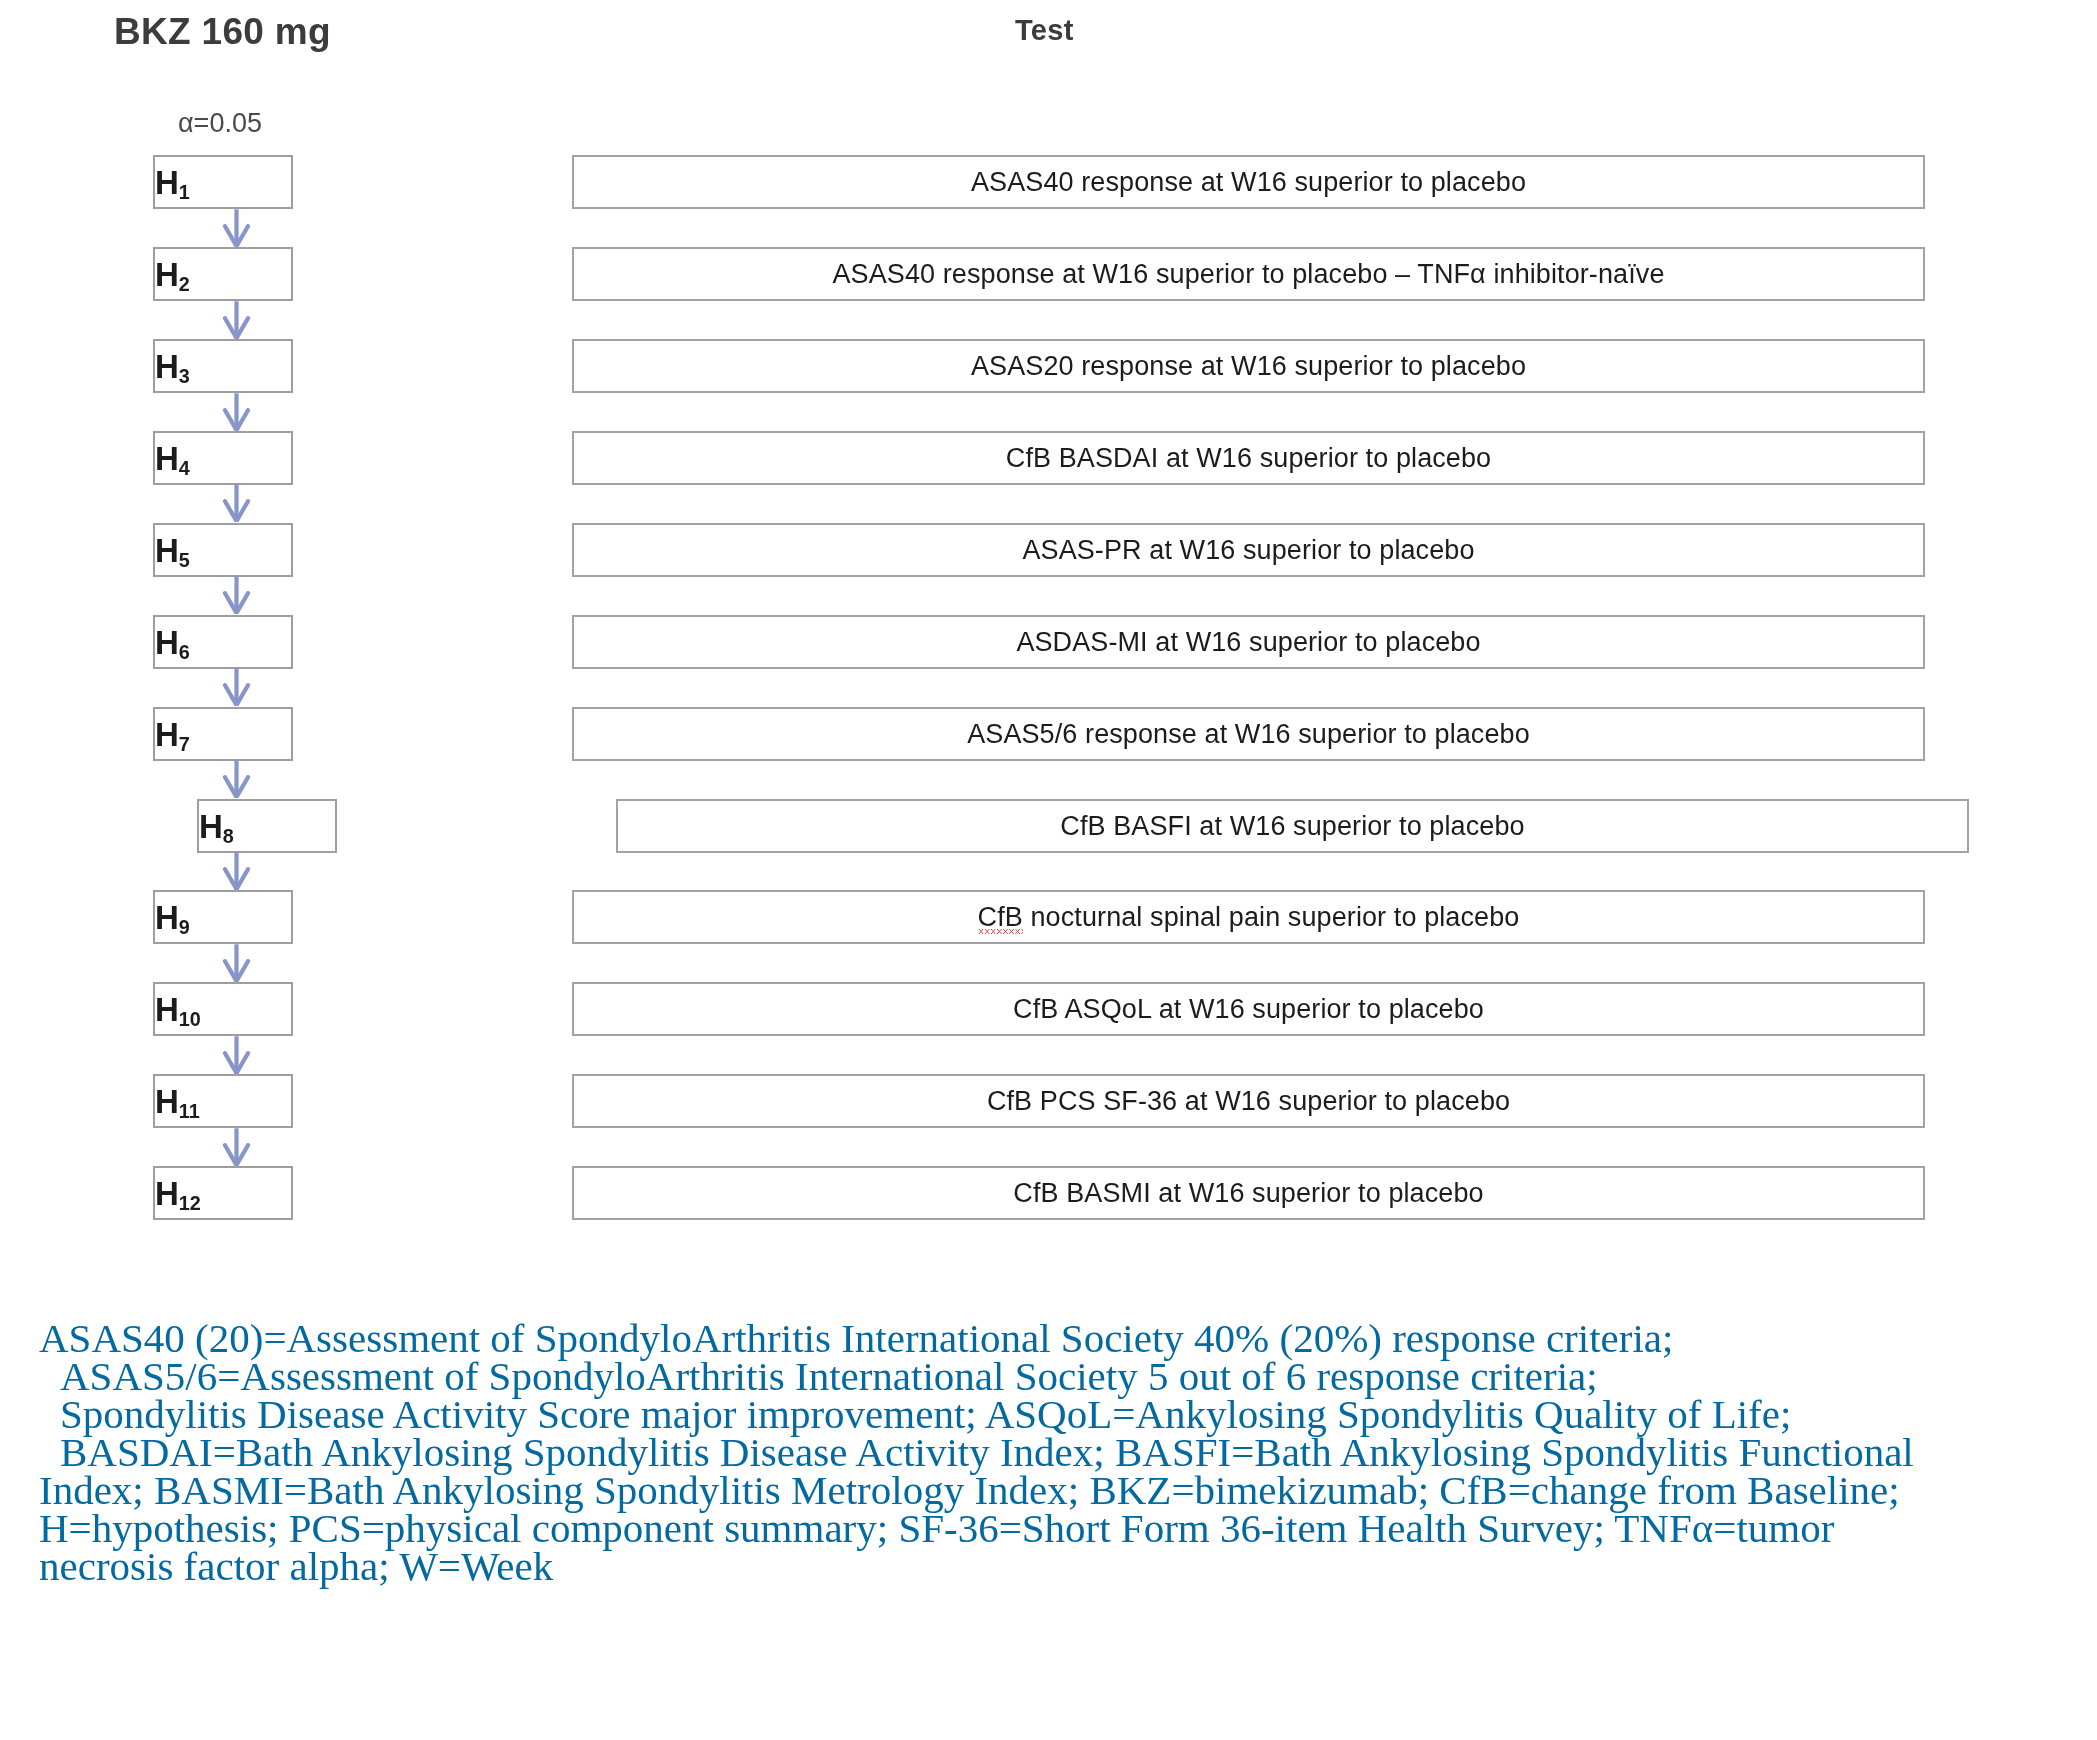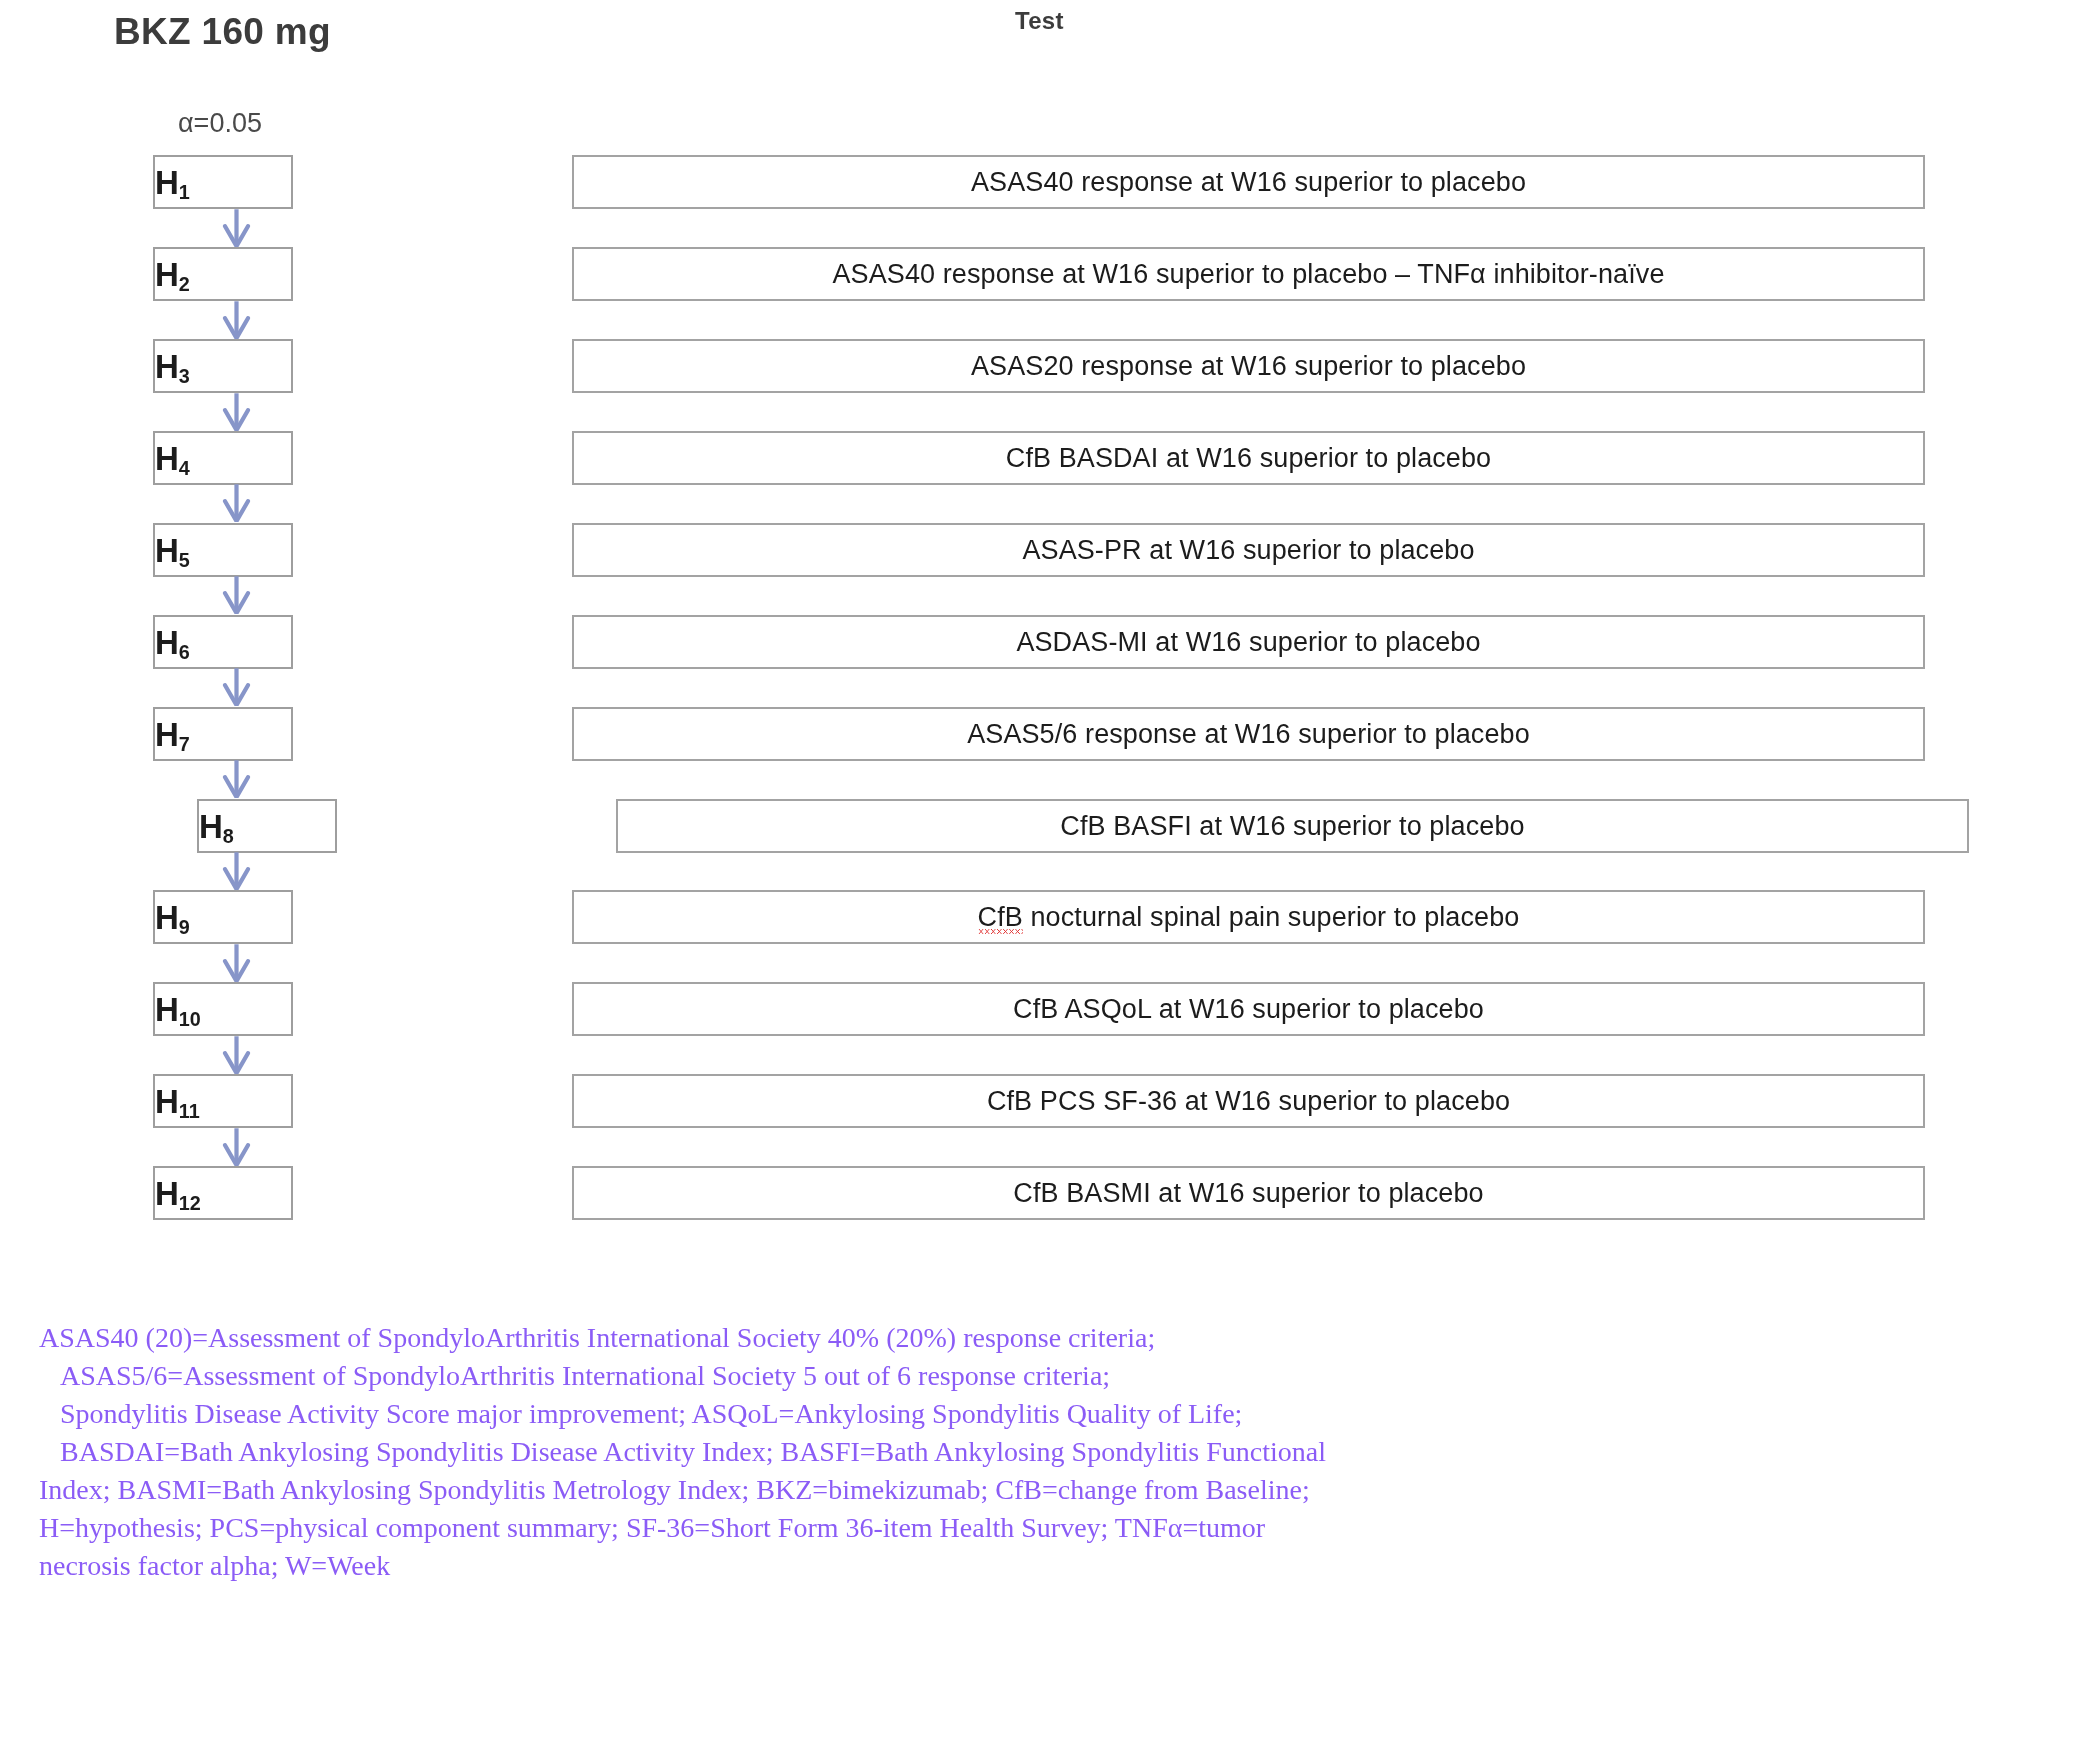--- a/index.html
+++ b/index.html
@@ -21,21 +21,21 @@
 
   .col-header {
     position: absolute;
     font-weight: bold;
     font-size: 37px;
     color: #3c3c3c;
     letter-spacing: 0.3px;
     white-space: nowrap;
   }
   #hdr-bkz  { left: 114px;  top: 11px; }
-  #hdr-test { left: 1015px; top: 7px; font-size: 24px; }
+  #hdr-test { left: 1015px; top: 14px; font-size: 29px; }
 
   #alpha-label {
     position: absolute;
     left: 178px;
     top: 108px;
     font-size: 27px;
     color: #4a4a4a;
     white-space: nowrap;
   }
 
@@ -112,23 +112,23 @@
   .arrow { position: absolute; left: 222px; }
   .arrow svg { display: block; }
 
   
   #footnote {
     position: absolute;
     left: 39px;
     top: 1319px;
     width: 2036px;
     font-family: "Liberation Serif", serif;
-    font-size: 28px;
+    font-size: 41px;
     line-height: 38px;
-    color: #8b5cf6;
+    color: #0369a1;
   }
   #footnote .fn-line { white-space: nowrap; }
   #footnote .fn-line.indent { padding-left: 21px; }
 </style>
 </head>
 <body>
 
 <div id="headers">
   <div class="col-header" id="hdr-bkz">BKZ 160 mg</div>
   <div class="col-header" id="hdr-test">Test</div>

